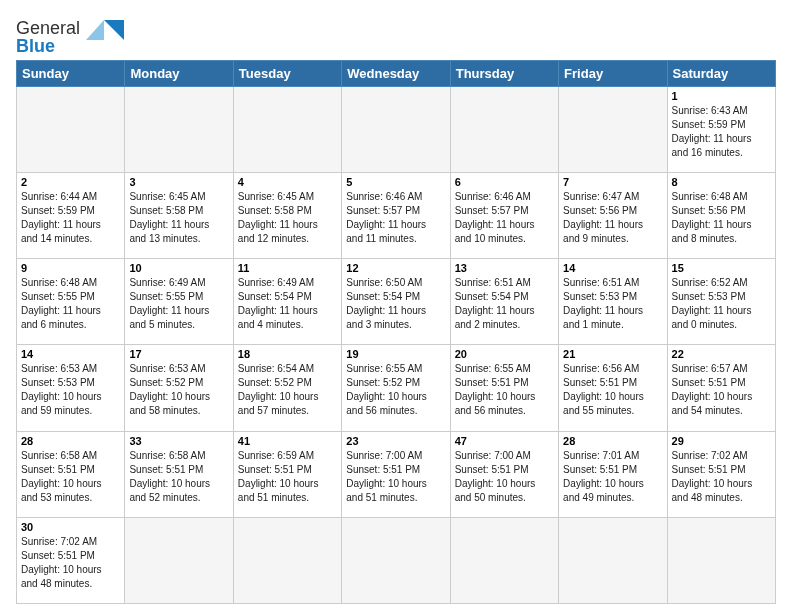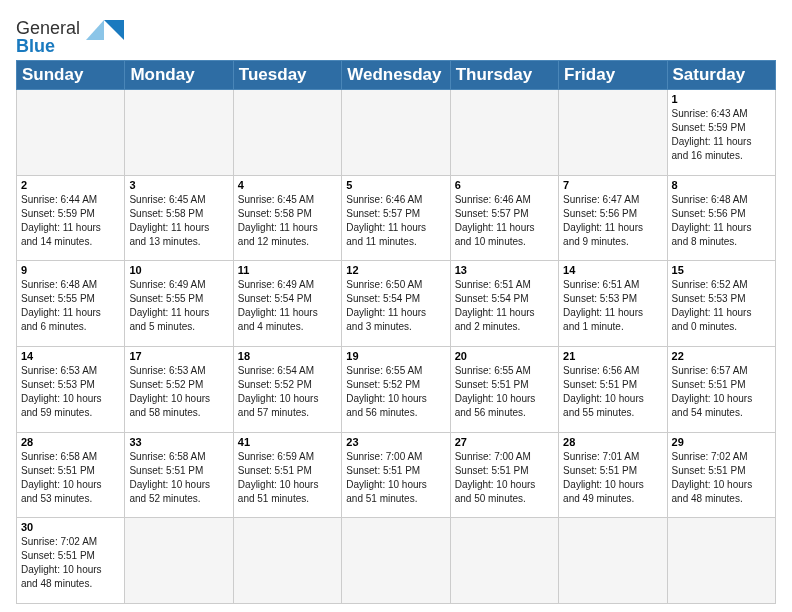--- a/index.html
+++ b/index.html
@@ -46,21 +46,21 @@
       border-collapse: collapse;
       width: 100%;
       table-layout: fixed;
       font-size: 9.5px;
     }
     .calendar th {
       background: #2e6da4;
       color: #fff;
       text-align: left;
       padding: 4px 5px;
-      font-size: 17px;
+      font-size: 13px;
       border: 1px solid #4a86b8;
       height: 26px;
     }
     .calendar td {
       border: 1px solid #ccc;
       vertical-align: top;
       padding: 3px 4px;
       height: 75px;
       background: #fff;
     }
@@ -230,21 +230,21 @@
           </td>
           <td>
             <span class="day-num">41</span>
             <div class="day-info">Sunrise: 6:59 AM<br>Sunset: 5:51 PM<br>Daylight: 10 hours<br>and 51 minutes.</div>
           </td>
           <td>
             <span class="day-num">23</span>
             <div class="day-info">Sunrise: 7:00 AM<br>Sunset: 5:51 PM<br>Daylight: 10 hours<br>and 51 minutes.</div>
           </td>
           <td>
-            <span class="day-num">27</span>
+            <span class="day-num">47</span>
             <div class="day-info">Sunrise: 7:00 AM<br>Sunset: 5:51 PM<br>Daylight: 10 hours<br>and 50 minutes.</div>
           </td>
           <td>
             <span class="day-num">28</span>
             <div class="day-info">Sunrise: 7:01 AM<br>Sunset: 5:51 PM<br>Daylight: 10 hours<br>and 49 minutes.</div>
           </td>
           <td>
             <span class="day-num">29</span>
             <div class="day-info">Sunrise: 7:02 AM<br>Sunset: 5:51 PM<br>Daylight: 10 hours<br>and 48 minutes.</div>
           </td>

